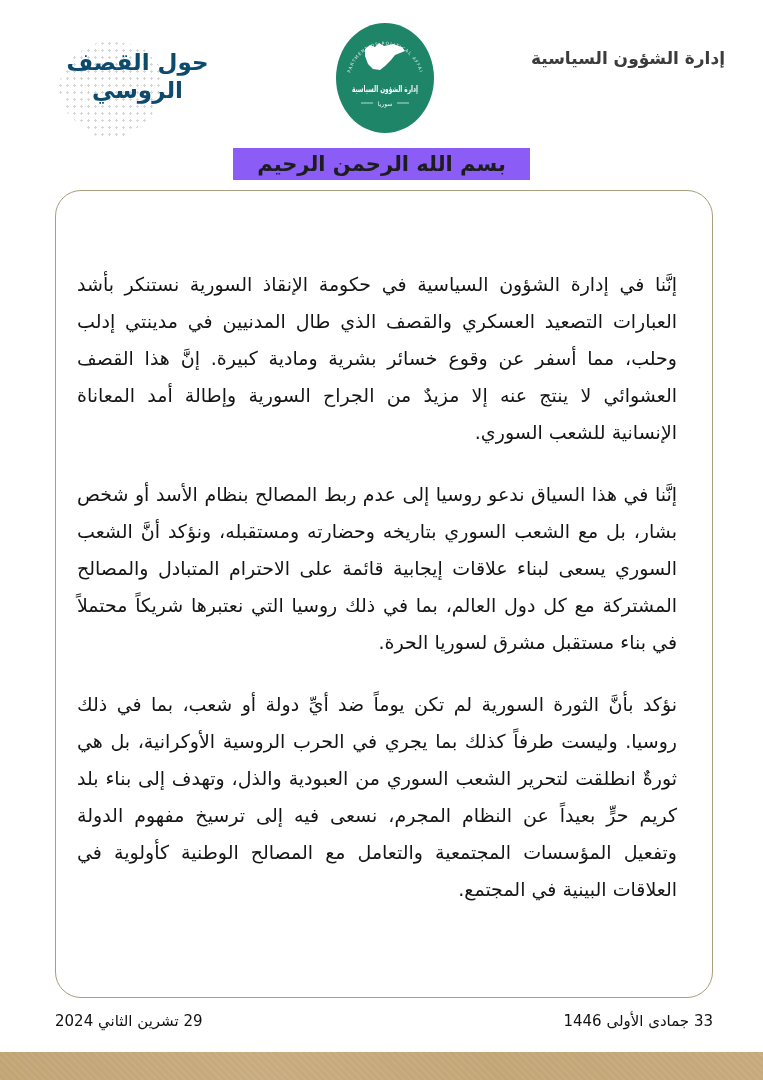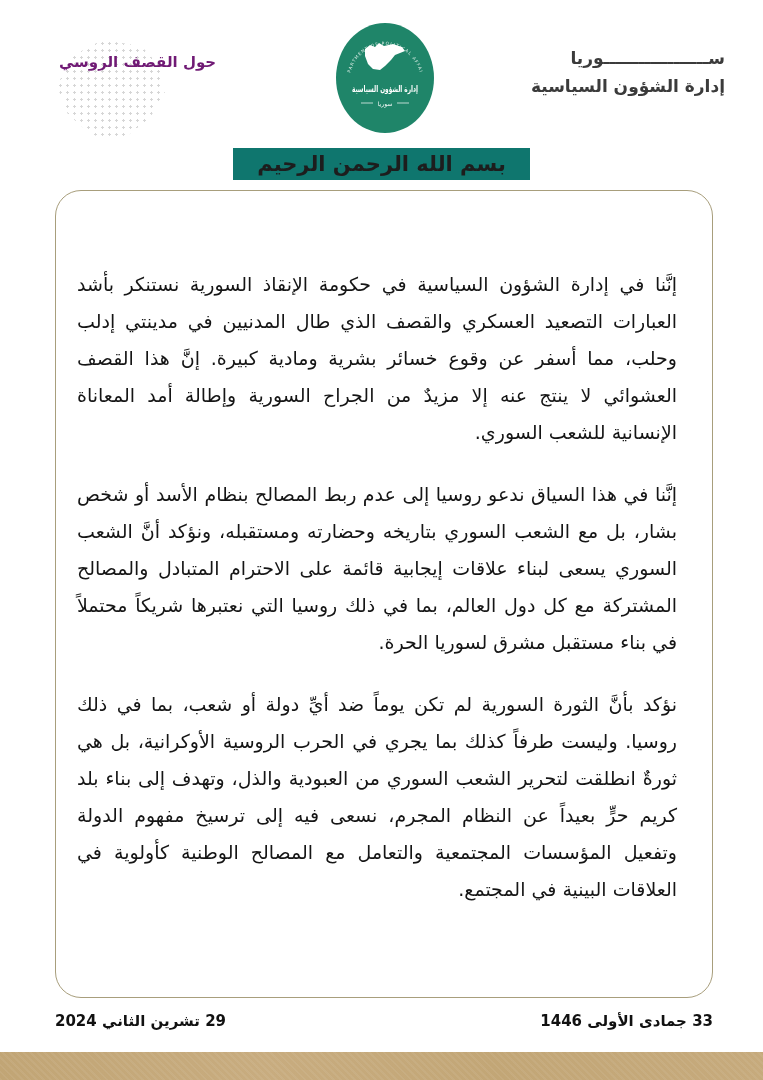--- a/index.html
+++ b/index.html
@@ -3,52 +3,52 @@
 <meta charset="utf-8">
 <style>
   html,body{margin:0;padding:0;}
   body{
     width:763px;height:1080px;position:relative;background:#ffffff;
     font-family:"DejaVu Sans",sans-serif;overflow:hidden;color:#1a1a1a;
   }
   
   .hdr-left{
     position:absolute;left:40px;top:48px;width:195px;text-align:center;
-    font-weight:bold;font-size:15px;line-height:28px;color:#701a75;direction:rtl;z-index:2;
+    font-weight:bold;font-size:23px;line-height:28px;color:#0c4a6e;direction:rtl;z-index:2;
   }
   .dots{
     position:absolute;left:57px;top:40px;width:108px;height:100px;z-index:1;
     background-image:radial-gradient(#d6d6d6 1.1px,transparent 1.3px);
     background-size:7px 7px;
     clip-path:polygon(42% 0,78% 6%,95% 26%,100% 52%,86% 78%,60% 100%,32% 95%,10% 74%,0 46%,14% 16%);
   }
   .hdr-right{
     position:absolute;right:38px;top:44px;text-align:right;direction:rtl;
     font-weight:bold;font-size:17px;line-height:28px;color:#3b3b3b;
   }
   .logo{position:absolute;left:335px;top:22px;width:100px;height:112px;}
   
   .basmala-wrap{position:absolute;top:148px;left:0;right:0;text-align:center;z-index:3;}
   .basmala{
-    display:inline-block;background:#0f766e;padding:4px 24px;direction:rtl;
+    display:inline-block;background:#8b5cf6;padding:4px 24px;direction:rtl;
     font-size:21px;font-weight:bold;color:#1d1d1d;letter-spacing:0;
   }
   
   .frame{
     position:absolute;left:55px;top:190px;width:658px;height:808px;
     border:1.5px solid #a89e7c;border-radius:26px;box-sizing:border-box;z-index:2;
     background:#ffffff;
   }
   .doc-body{
     position:absolute;left:77px;right:74px;top:266px;z-index:4;
     direction:rtl;text-align:justify;font-size:19px;line-height:37px;color:#151515;
   }
   .doc-body p{margin:0 12px 25px 0;}
   
-  .date{position:absolute;top:1012px;font-size:15px;font-weight:bold;direction:rtl;color:#111;z-index:2;}
+  .date{position:absolute;top:1012px;font-size:15px;font-weight:normal;direction:rtl;color:#111;z-index:2;}
   .date-gregorian{left:55px;}
   .date-hijri{right:50px;}
   .bottom-bar{
     position:absolute;left:0;right:0;bottom:0;height:28px;z-index:2;
     background:linear-gradient(90deg,#c1a575 0%,#c8ac7f 35%,#c2a676 65%,#c6aa7c 100%);
   }
   .bottom-bar::after{
     content:"";position:absolute;inset:0;
     background:repeating-linear-gradient(45deg,rgba(255,255,255,.06) 0 2px,transparent 2px 5px);
   }
@@ -73,21 +73,20 @@
     </text>
     <path d="M30,27 L35,23 L40,25 L44,21 L49,24 L58,22 L67,25 L70,29 L65,31 L60,33 L56,38 L50,44 L45,48 L38,47 L33,42 L30,34 Z" fill="#ffffff"></path>
     <text x="50" y="70" text-anchor="middle" font-size="8.6" font-weight="bold" fill="#ffffff" direction="rtl" textLength="66" lengthAdjust="spacingAndGlyphs">إدارة الشؤون السياسية</text>
     <line x1="26" y1="81" x2="38" y2="81" stroke="#ffffff" stroke-width="0.7"></line>
     <line x1="62" y1="81" x2="74" y2="81" stroke="#ffffff" stroke-width="0.7"></line>
     <text x="50" y="84" text-anchor="middle" font-size="6" fill="#ffffff" direction="rtl">سوريا</text>
   </svg>
 </div>
 
 <div class="hdr-right">
-  <div>ســــــــــــــــــوريا</div>
   <div>إدارة الشؤون السياسية</div>
 </div>
 
 <div class="basmala-wrap">
   <span class="basmala">بسم الله الرحمن الرحيم</span>
 </div>
 
 <div class="frame"></div>
 
 <div class="doc-body">

